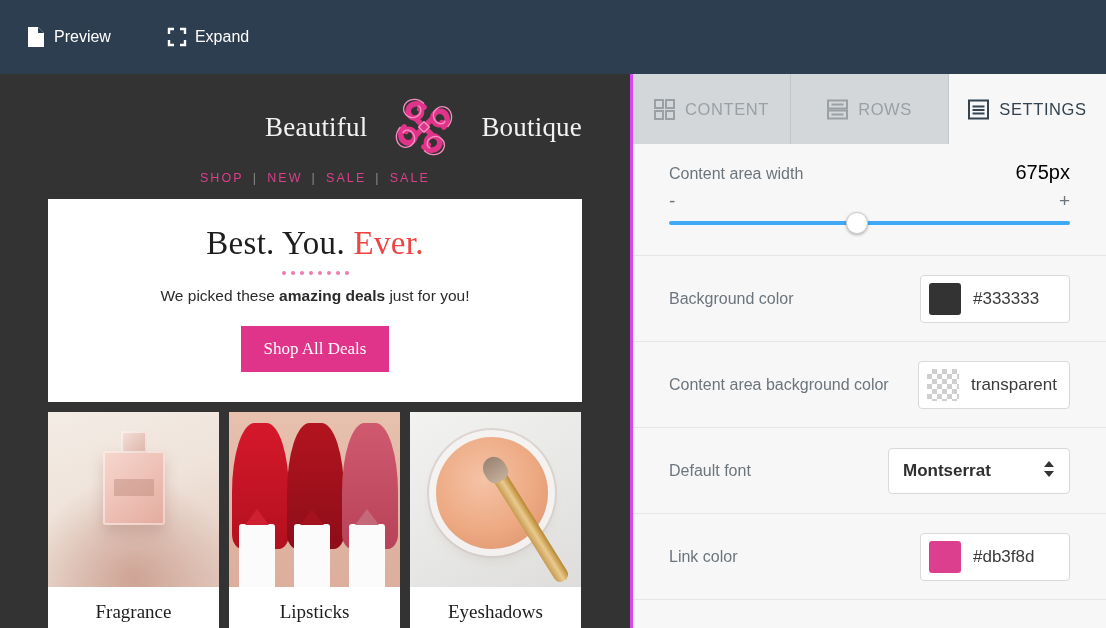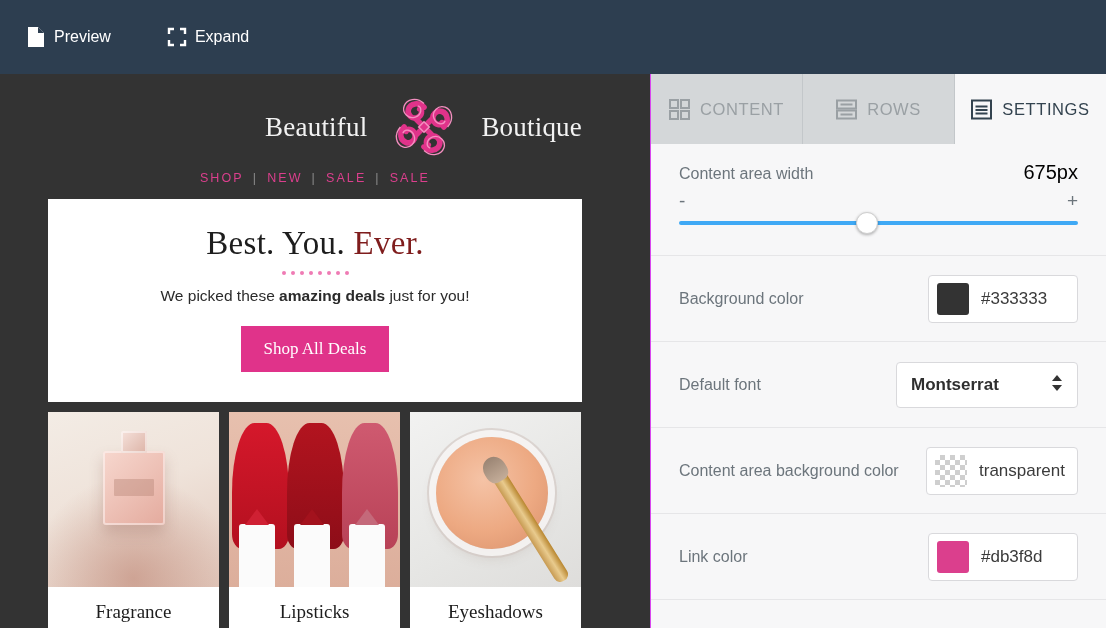--- a/index.html
+++ b/index.html
@@ -64,21 +64,21 @@
   .hero {
     background: #ffffff;
     padding: 26px 20px 30px 20px;
     text-align: center;
   }
   .hero h1 {
     font-family: "Liberation Serif", serif;
     font-size: 33px; font-weight: 400; color: #1d1d1d;
     letter-spacing: .3px;
   }
-  .hero h1 .accent { color: #7f1d1d; }
+  .hero h1 .accent { color: #ef4444; }
   .dots { margin: 9px auto 12px auto; display: flex; justify-content: center; gap: 5px; }
   .dots i { width: 4px; height: 4px; border-radius: 50%; background: #ef7bb4; display: block; }
   .hero p { font-size: 15.5px; color: #2b2b2b; }
   .hero p b { font-weight: 700; }
   .cta {
     display: inline-block; margin-top: 21px;
     background: #e0338a; color: #ffffff;
     border: none; cursor: pointer;
     font-size: 17px; padding: 13px 23px;
     font-family: Liberation Serif, serif;
@@ -143,38 +143,37 @@
   .brush:before {
     content:""; position:absolute; left:-4px; top:-16px; width:23px; height:26px;
     border-radius:50% 50% 35% 35%;
     background: linear-gradient(180deg,#9a8473,#c4ad99);
   }
 
   
   .panel {
     flex: 1; background: #f7f7f8;
     display: flex; flex-direction: column;
-    border-left: 1px solid #d946ef;
-    margin-left: 20px;
+    border-left: 3px solid #d946ef;
   }
   .tabs { display: flex; height: 70px; min-height: 70px; background: #d4d7d9; }
   .tab {
     flex: 1; display: flex; align-items: center; justify-content: center; gap: 10px;
     font-size: 16.5px; letter-spacing: .6px;
     color: #9aa0a4; cursor: pointer;
     border-right: 1px solid #c3c7ca;
   }
   .tab:last-child { border-right: none; }
   .tab.active { background: #f7f7f8; color: #33434f; }
   .tab svg { display: block; }
 
   .rows { flex: 1; overflow: hidden; }
   .row {
     display: flex; align-items: center; justify-content: space-between;
-    padding: 0 28px;
+    padding: 0 36px;
     border-bottom: 1px solid #e6e6e8;
     min-height: 86px;
   }
   .row.slider-row { flex-direction: column; align-items: stretch; justify-content: center; padding-top: 12px; padding-bottom: 16px; min-height: 112px; }
   .row-label { font-size: 16px; color: #6c757c; line-height: 1.35; max-width: 250px; }
   .row-value { font-size: 20px; color: #000000; }
 
   .slider-head { display: flex; justify-content: space-between; align-items: baseline; }
   .slider-ctrls { display: flex; justify-content: space-between; align-items: center; margin-top: 6px; color: #6c757c; }
   .slider-ctrls span { font-size: 19px; cursor: pointer; line-height: 1; }
@@ -394,41 +393,41 @@
 
         <div class="row">
           <span class="row-label">Background color</span>
           <div class="color-field">
             <span class="swatch" id="bg-swatch" style="background: rgb(51, 51, 51);"></span>
             <span class="color-text">#333333</span>
           </div>
         </div>
 
         <div class="row">
+          <span class="row-label">Content area background color</span>
+          <div class="color-field">
+            <span class="swatch checker"></span>
+            <span class="color-text">transparent</span>
+          </div>
+        </div>
+
+        <div class="row">
           <span class="row-label">Default font</span>
           <div class="select-field">
             <span class="select-text">Montserrat</span>
             <span>
               <svg width="12" height="18" viewBox="0 0 12 18">
                   <path d="M6 1l5 6H1z" fill="#333"></path>
                   <path d="M6 17l5-6H1z" fill="#333"></path>
                 </svg>
             </span>
           </div>
         </div>
 
         <div class="row">
-          <span class="row-label">Content area background color</span>
-          <div class="color-field">
-            <span class="swatch checker"></span>
-            <span class="color-text">transparent</span>
-          </div>
-        </div>
-
-        <div class="row">
           <span class="row-label">Link color</span>
           <div class="color-field">
             <span class="swatch" id="link-swatch" style="background: rgb(219, 63, 141);"></span>
             <span class="color-text">#db3f8d</span>
           </div>
         </div>
 
       </div>
     </div>
 

